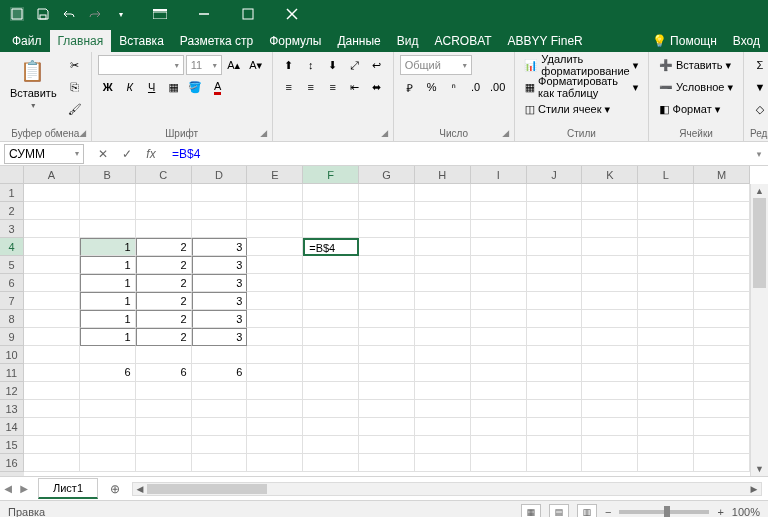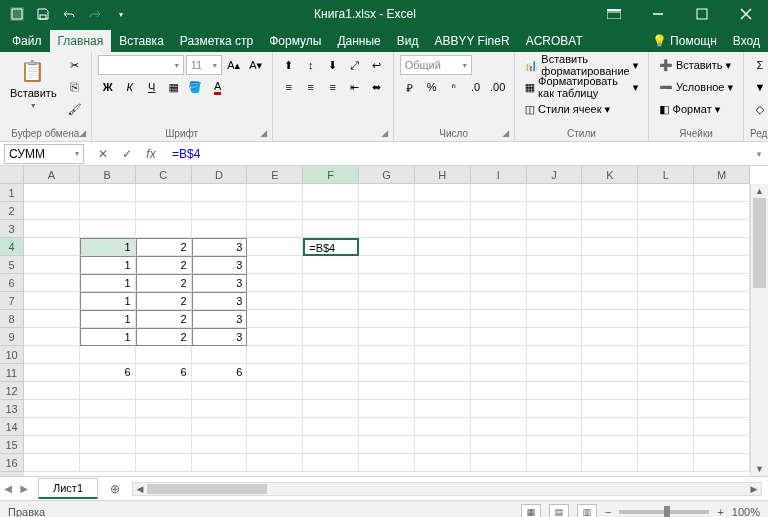--- a/index.html
+++ b/index.html
@@ -101,21 +101,20 @@
         </svg>
       </div>
     <div class="qat-btn">
         <svg width="14" height="14">
           <path d="M11 7H5a3 3 0 00-3 3" fill="none" stroke="#888"></path>
           <path d="M9 4l3 3-3 3" fill="none" stroke="#888"></path>
         </svg>
       </div>
     <div class="qat-btn" style="font-size:8px;">▾</div>
   </div>
-  <div class="title">Книга1.xlsx - Excel</div>
   <div class="winctl">
     <div>
         <svg width="14" height="10">
           <rect y="0" width="14" height="2" fill="#fff"></rect>
           <rect y="3" width="14" height="7" fill="none" stroke="#fff"></rect>
         </svg>
       </div>
     <div>
         <svg width="12" height="12">
           <line x1="1" y1="6" x2="11" y2="6" stroke="#fff" stroke-width="1.5"></line>
@@ -136,22 +135,22 @@
 </div>
 
 <div class="tabstrip">
   <div class="tab">Файл</div>
   <div class="tab active">Главная</div>
   <div class="tab">Вставка</div>
   <div class="tab">Разметка стр</div>
   <div class="tab">Формулы</div>
   <div class="tab">Данные</div>
   <div class="tab">Вид</div>
+  <div class="tab">ACROBAT</div>
   <div class="tab">ABBYY FineR</div>
-  <div class="tab">ACROBAT</div>
   <div class="right">
     <div class="tab">
         <span>💡</span>
         <span>Помощн</span>
       </div>
     <div class="tab">Вход</div>
 
   </div>
 </div>
 
@@ -242,21 +241,21 @@
       </div>
     </div>
       </div>
     <div class="glabel">Число</div>
     <div class="gcorner">◢</div>
   </div>
 
   <div class="rgroup">
     <div class="rbody">
         <div class="rcol">
-      <div class="rbtn"><span>📊</span><span>Вставить форматирование</span> ▾</div>
+      <div class="rbtn"><span>📊</span><span>Удалить форматирование</span> ▾</div>
       <div class="rbtn"><span>▦</span><span>Форматировать как таблицу</span> ▾</div>
       <div class="rbtn"><span>◫</span><span>Стили ячеек</span> ▾</div>
     </div>
       </div>
     <div class="glabel">Стили</div>
   </div>
 
   <div class="rgroup">
     <div class="rbody">
         <div class="rcol">

